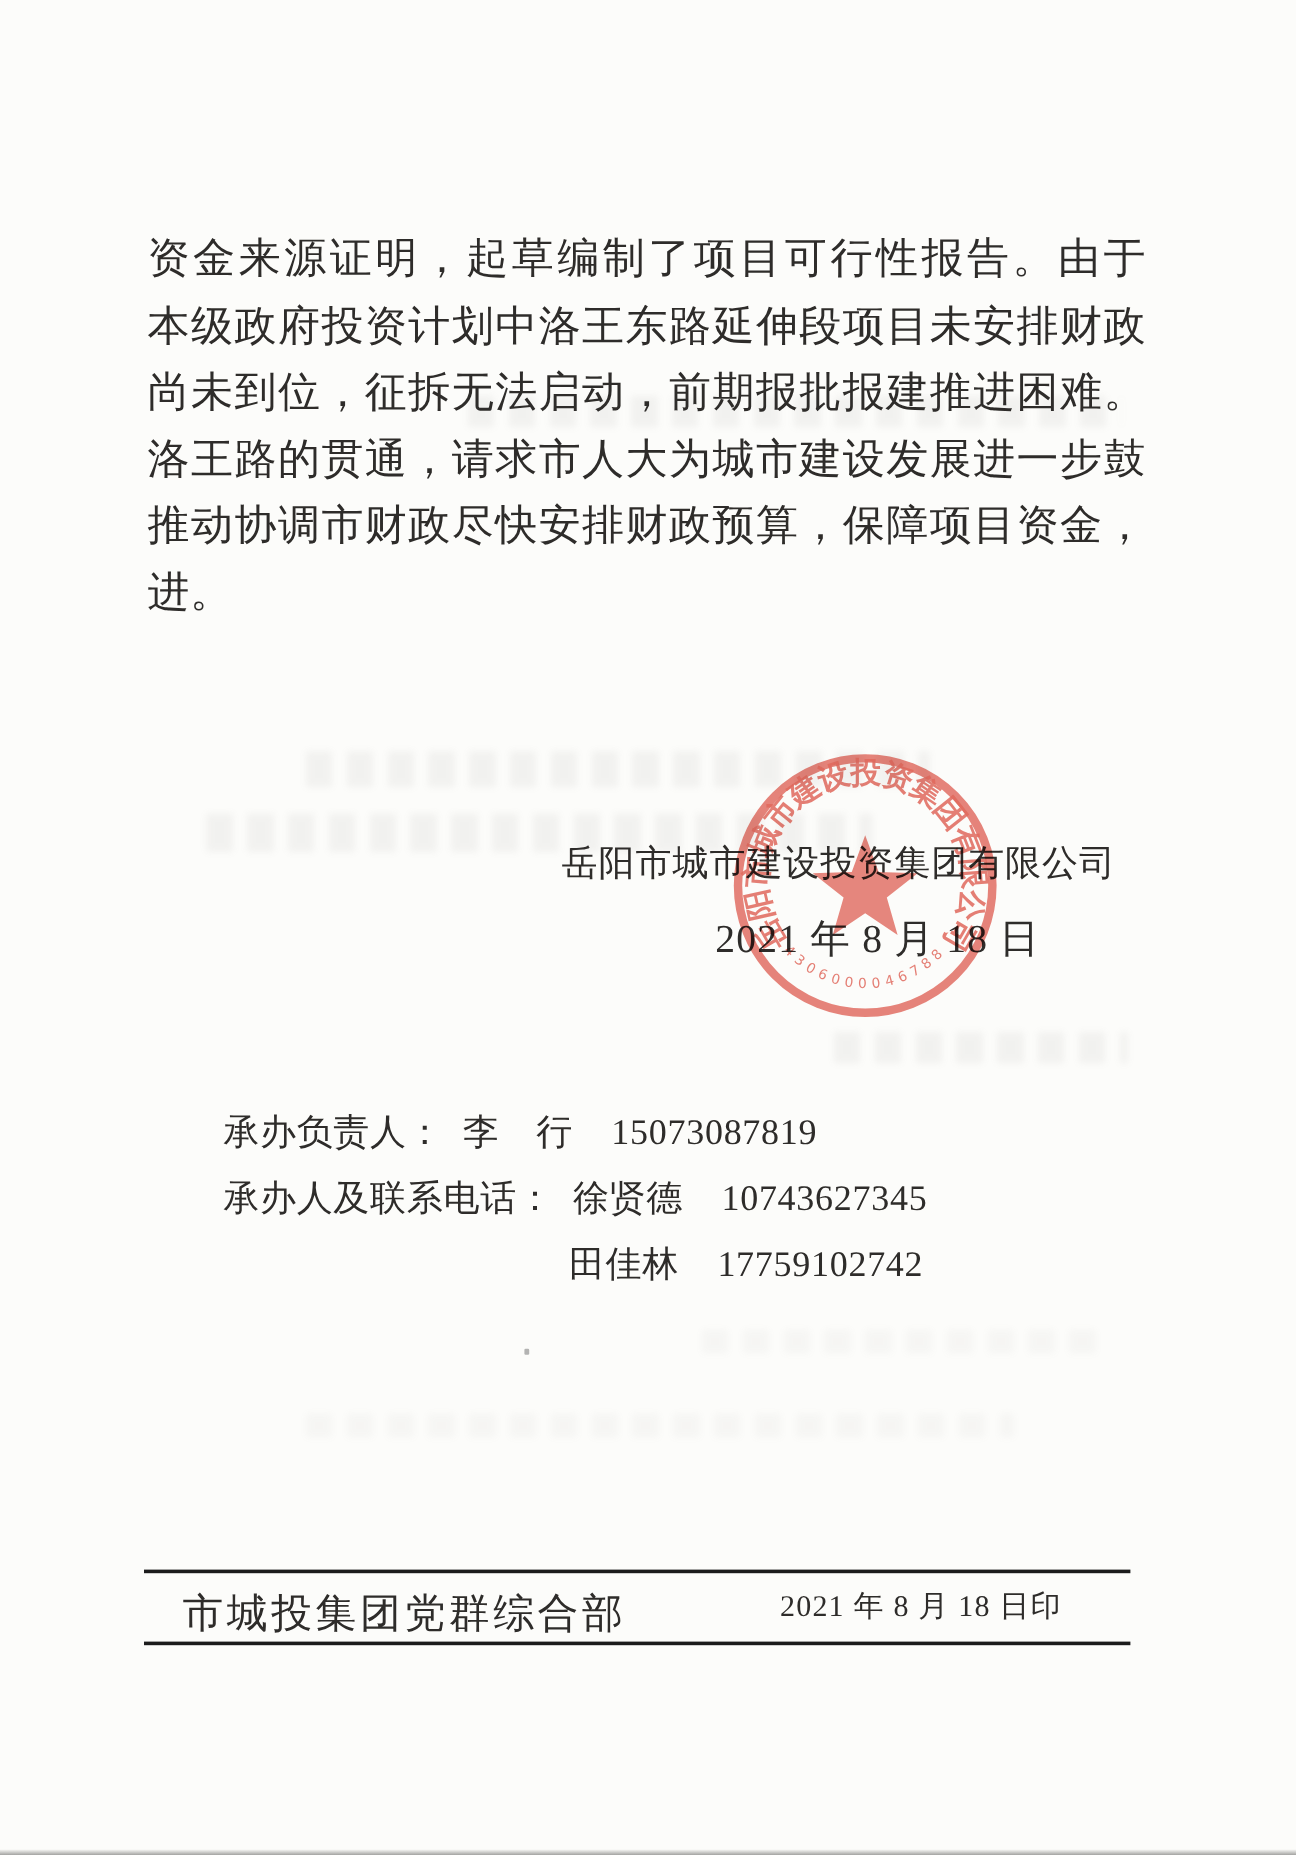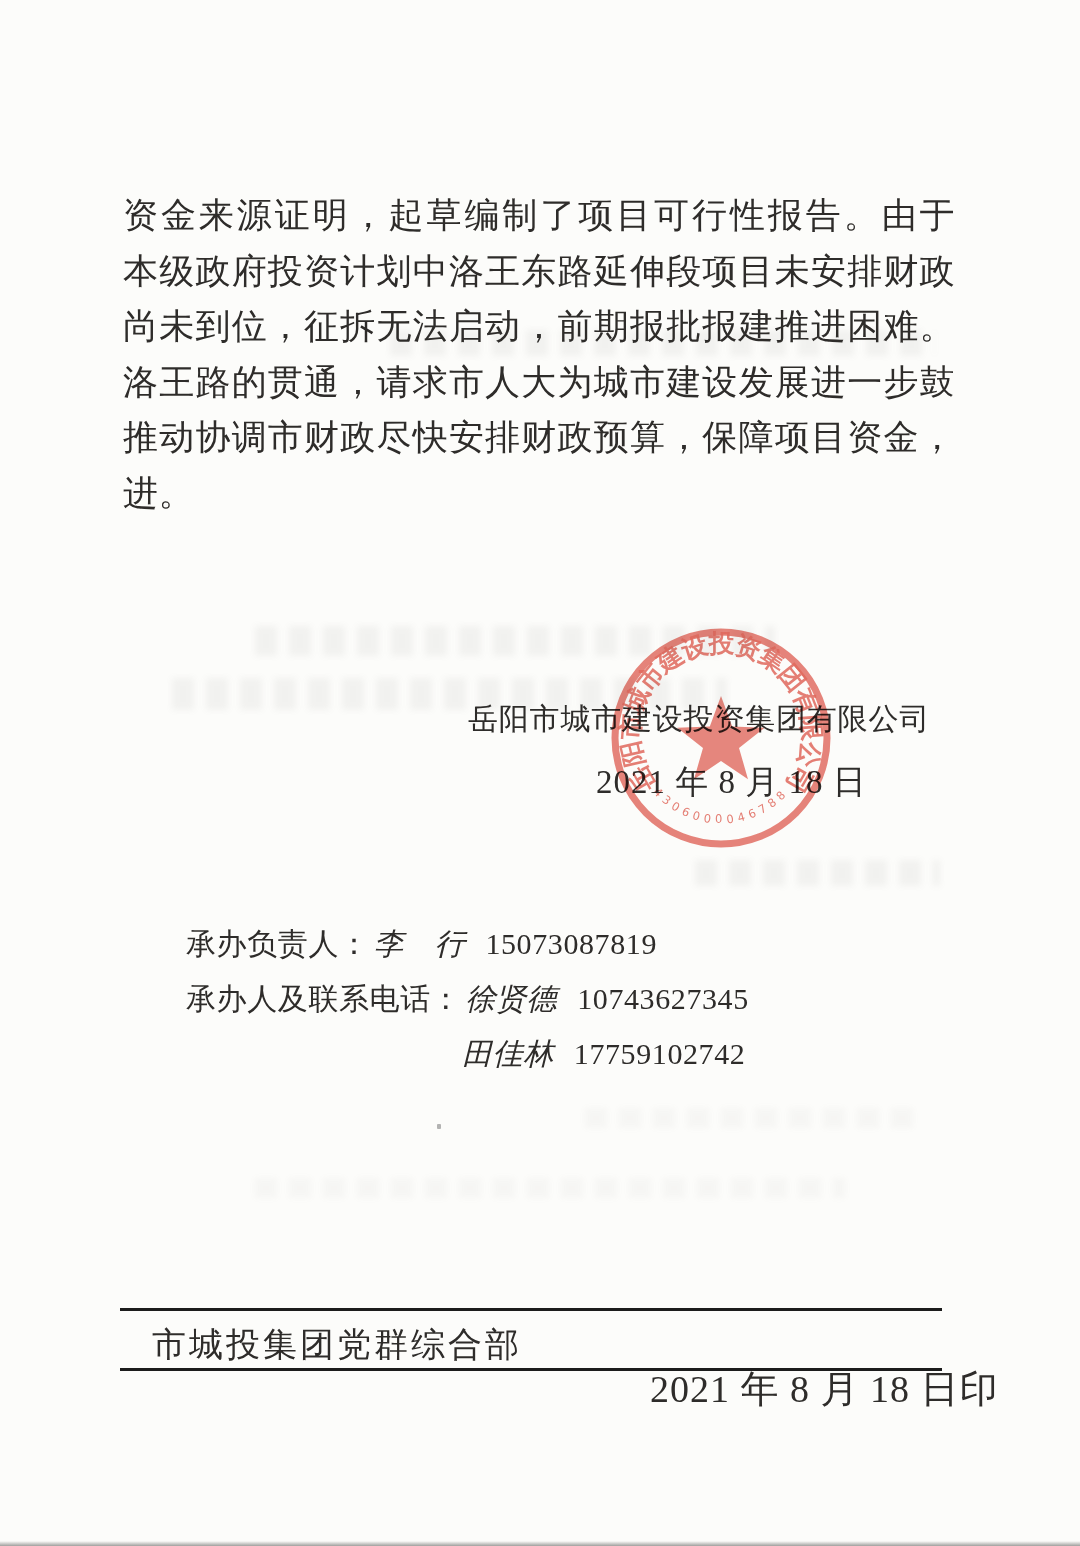--- a/index.html
+++ b/index.html
@@ -35,34 +35,34 @@
     position:absolute;left:599px;top:616px;width:244px;height:244px;
     mix-blend-mode:multiply;opacity:0.92;
     pointer-events:none;
   }
   
   .contacts{
     position:absolute;left:186px;top:916px;
     font-size:30px;letter-spacing:0.6px;
   }
   .contact-row{height:55px;line-height:55px;white-space:nowrap;}
-  .contact-row .phone{margin-left:20px;font-family:"Liberation Serif","DejaVu Serif",serif;}
-  .contact-row .name{margin-left:4px;font-style:italic;}
+  .contact-row .phone{margin-left:32px;font-family:"Liberation Serif","DejaVu Serif",serif;}
+  .contact-row .name{margin-left:16px;}
   .contact-row.indent{padding-left:272px;}
   
   .footer-rule{position:absolute;left:120px;width:822px;height:3px;background:#1c1c1c;}
   .rule-top{top:1308px;}
   .rule-bottom{top:1368px;}
   .footer-left{
     position:absolute;left:152px;top:1322px;
     font-size:34px;letter-spacing:3px;white-space:nowrap;
   }
   .footer-right{
-    position:absolute;left:650px;top:1364px;
-    font-size:38px;letter-spacing:1px;white-space:nowrap;
+    position:absolute;left:650px;top:1322px;
+    font-size:25px;letter-spacing:1px;white-space:nowrap;
   }
   
   .ghost{
     position:absolute;
     background:repeating-linear-gradient(90deg, #8f8d8a 0 22px, transparent 22px 34px);
     filter:blur(3px);
     opacity:0.09;
   }
   .ghost.faint{opacity:0.05;}
   .speck{position:absolute;width:4px;height:5px;background:#777;opacity:0.55;border-radius:1px;}

